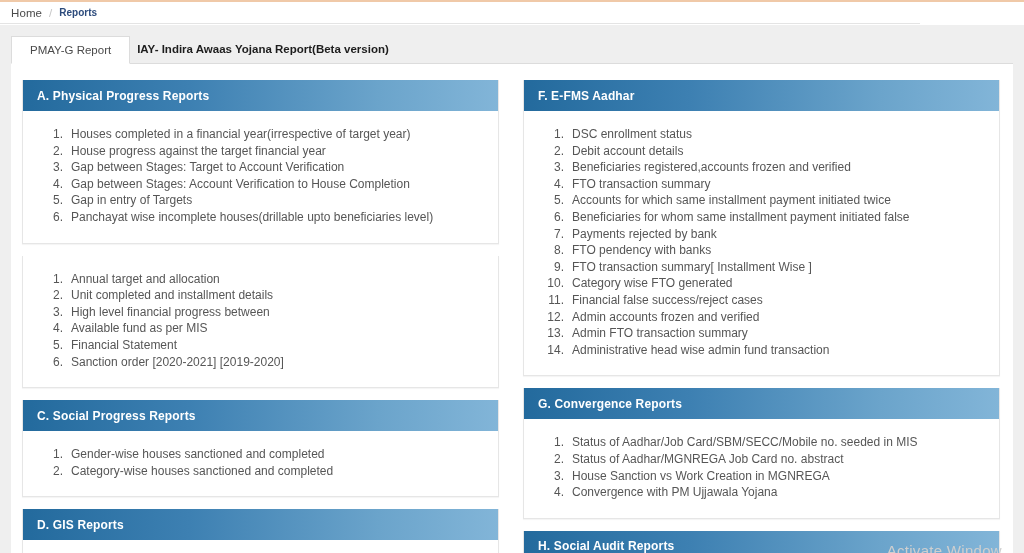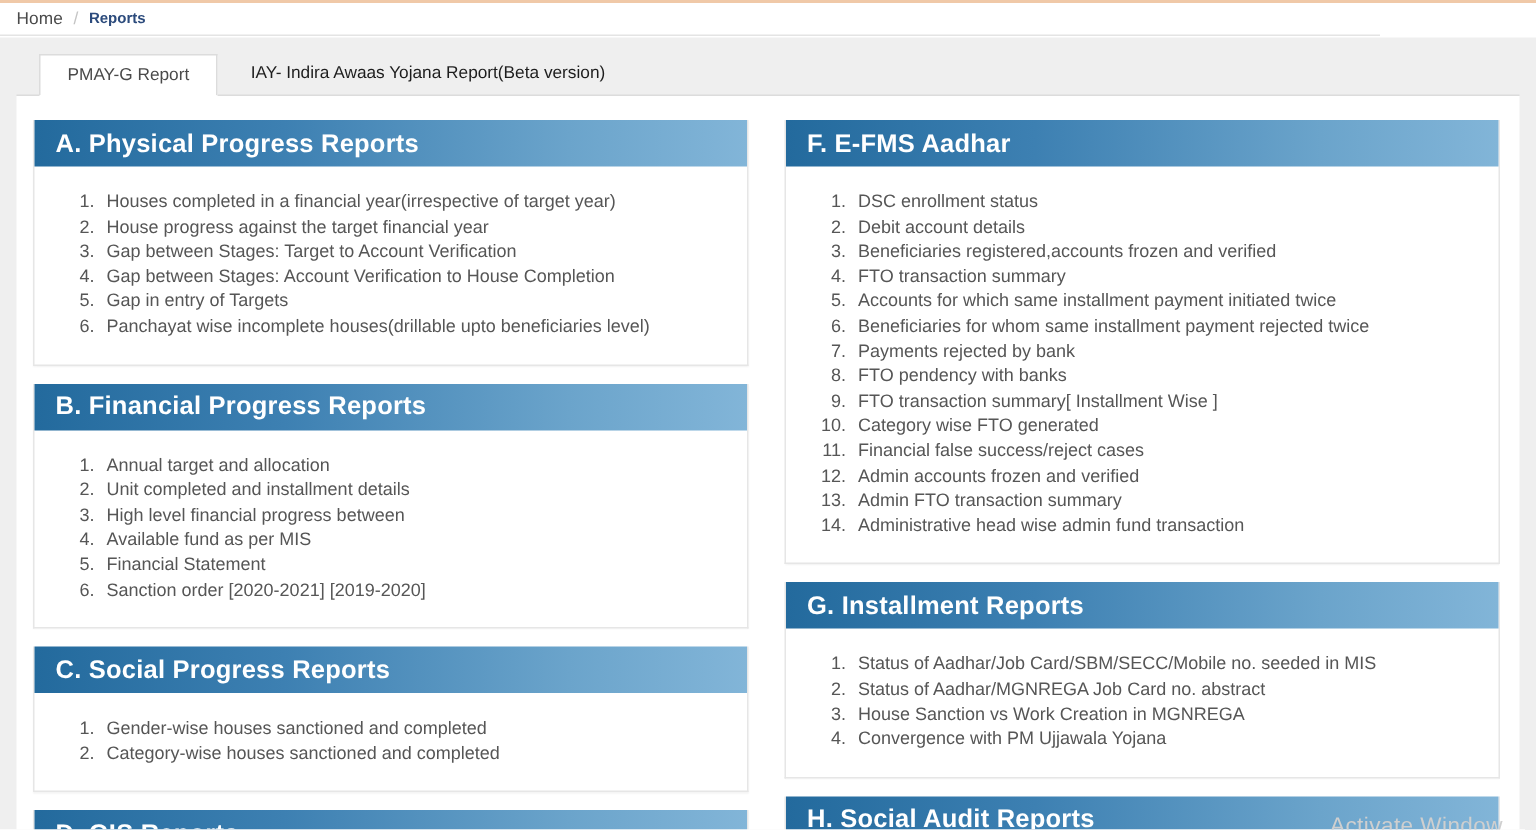--- a/index.html
+++ b/index.html
@@ -77,31 +77,30 @@
   }
   .tab {
     height: 28px;
     display: flex;
     align-items: center;
     padding: 0 18px;
     font-size: 11.5px;
     color: #5a5a5a;
     white-space: nowrap;
     cursor: pointer;
-    margin-left: 15px;
   }
   .tab.active {
     background: #ffffff;
     border: 1px solid #dcdcdc;
     border-bottom: 1px solid #ffffff;
     margin-bottom: -1px;
     color: #4a4a4a;
   }
   .tab.inactive {
-    font-weight: normal;
+    font-weight: bold;
     color: #1d1d1d;
     padding-left: 7px;
   }
 
   
   .content {
     position: absolute;
     top: 39px; left: 11px;
     width: 1002px;
     height: 489px;
@@ -129,21 +128,21 @@
   }
   .panel-head {
     height: 31px;
     background: linear-gradient(to right, #236a9d 0%, #3d80b2 35%, #6ba4cb 75%, #82b5d8 100%);
     display: flex;
     align-items: center;
     padding-left: 14px;
   }
   .panel-title {
     color: #ffffff;
-    font-size: 17px;
+    font-size: 12px;
     font-weight: bold;
     letter-spacing: .15px;
   }
   .panel-body {
     padding: 11px 14px 13px 14px;
   }
   ol.report-list {
     list-style: none;
     counter-reset: rpt;
     margin: 4px;
@@ -212,23 +211,20 @@
               <li>House progress against the target financial year</li>
               <li>Gap between Stages: Target to Account Verification</li>
               <li>Gap between Stages: Account Verification to House Completion</li>
               <li>Gap in entry of Targets</li>
               <li>Panchayat wise incomplete houses(drillable upto beneficiaries level)</li>
             </ol>
           </div>
         </div>
 
         <div class="panel">
-          <div class="panel-head">
-            <span class="panel-title">B. Financial Progress Reports</span>
-          </div>
           <div class="panel-body">
             <ol class="report-list">
               <li>Annual target and allocation</li>
               <li>Unit completed and installment details</li>
               <li>High level financial progress between</li>
               <li>Available fund as per MIS</li>
               <li>Financial Statement</li>
               <li>Sanction order [2020-2021] [2019-2020]</li>
             </ol>
           </div>
@@ -263,36 +259,36 @@
           <div class="panel-head">
             <span class="panel-title">F. E-FMS Aadhar</span>
           </div>
           <div class="panel-body">
             <ol class="report-list">
               <li>DSC enrollment status</li>
               <li>Debit account details</li>
               <li>Beneficiaries registered,accounts frozen and verified</li>
               <li>FTO transaction summary</li>
               <li>Accounts for which same installment payment initiated twice</li>
-              <li>Beneficiaries for whom same installment payment rejected twice</li>
+              <li>Beneficiaries for whom same installment payment initiated false</li>
               <li>Payments rejected by bank</li>
               <li>FTO pendency with banks</li>
               <li>FTO transaction summary[ Installment Wise ]</li>
               <li>Category wise FTO generated</li>
               <li>Financial false success/reject cases</li>
               <li>Admin accounts frozen and verified</li>
               <li>Admin FTO transaction summary</li>
               <li>Administrative head wise admin fund transaction</li>
             </ol>
           </div>
         </div>
 
         <div class="panel">
           <div class="panel-head">
-            <span class="panel-title">G. Installment Reports</span>
+            <span class="panel-title">G. Convergence Reports</span>
           </div>
           <div class="panel-body">
             <ol class="report-list">
               <li>Status of Aadhar/Job Card/SBM/SECC/Mobile no. seeded in MIS</li>
               <li>Status of Aadhar/MGNREGA Job Card no. abstract</li>
               <li>House Sanction vs Work Creation in MGNREGA</li>
               <li>Convergence with PM Ujjawala Yojana</li>
             </ol>
           </div>
         </div>

